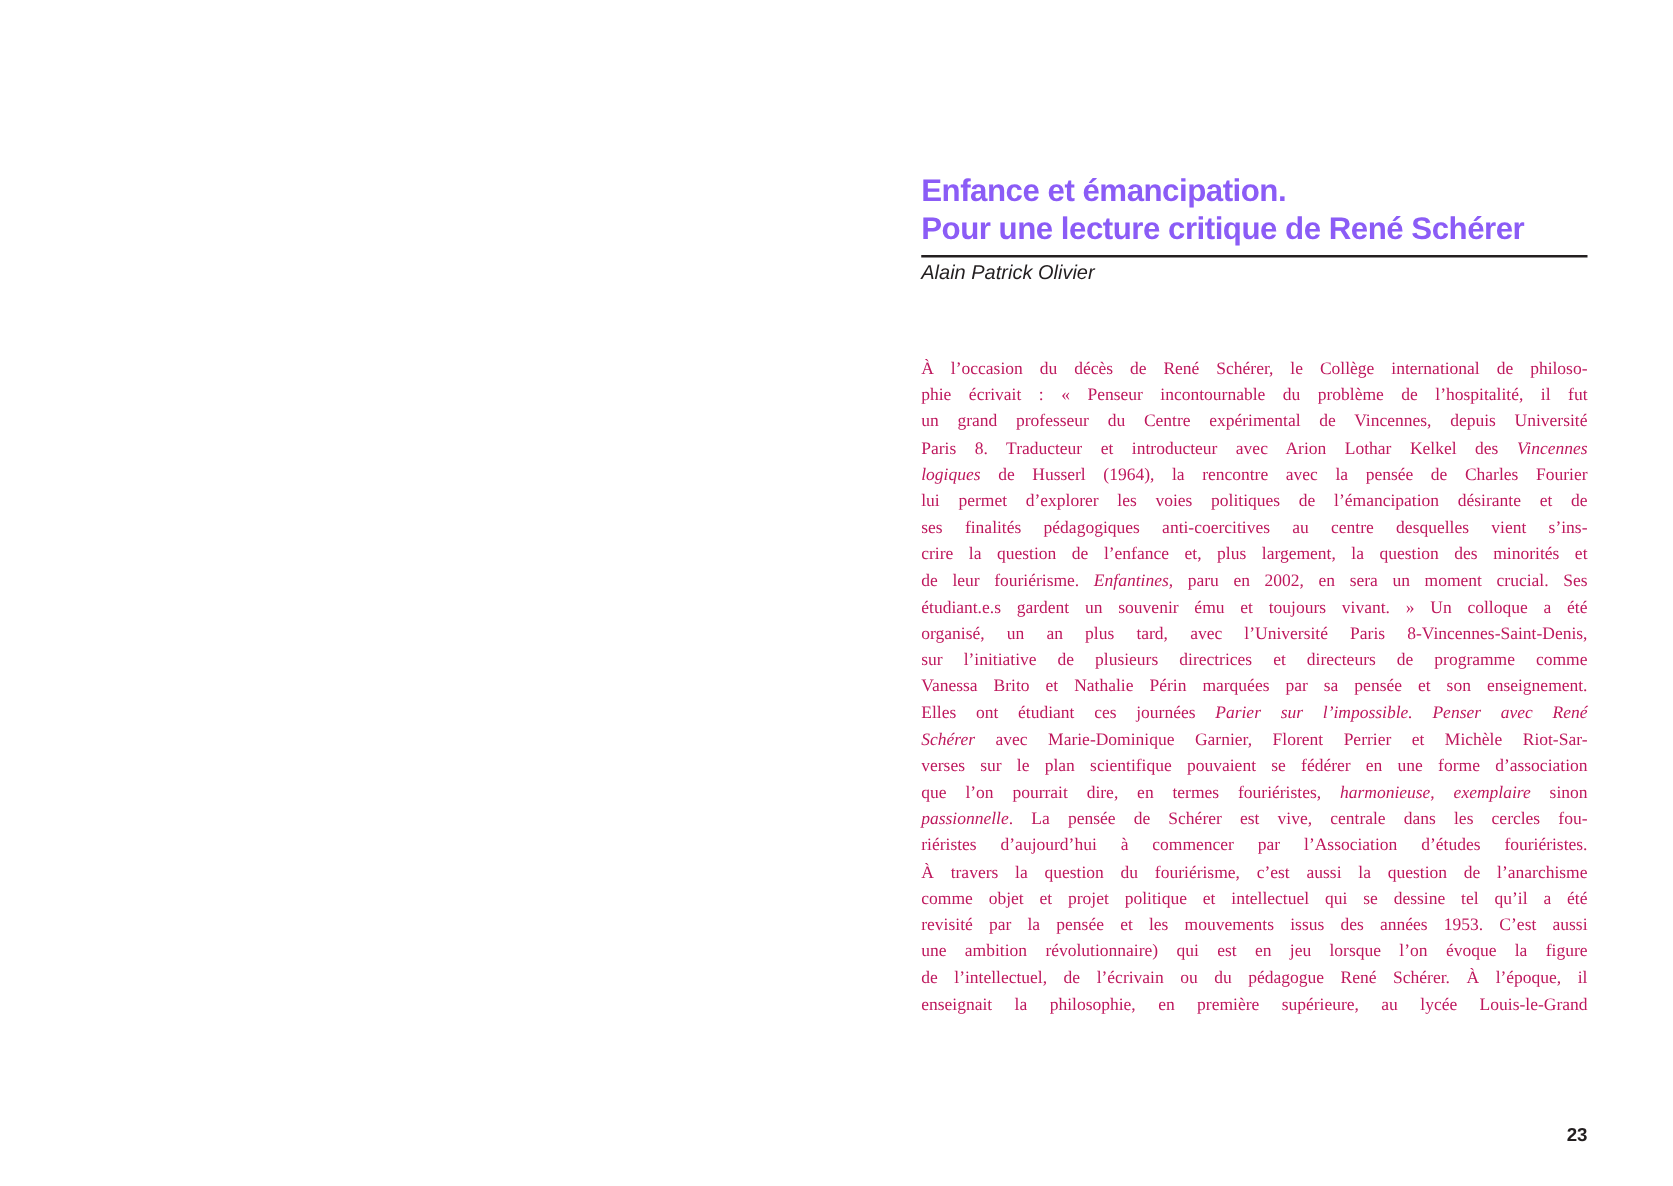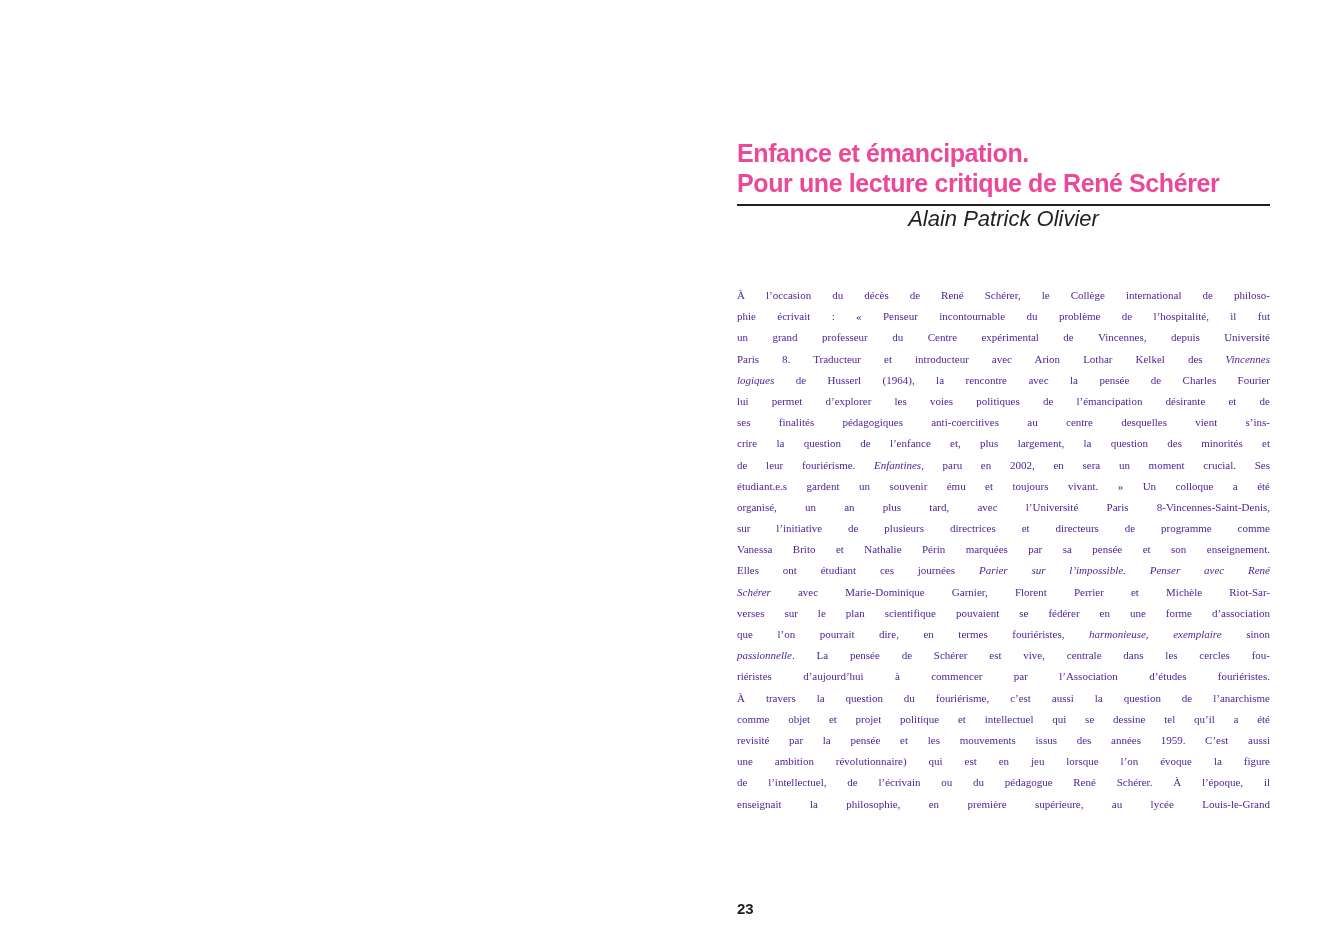--- a/index.html
+++ b/index.html
@@ -24,69 +24,69 @@
   .title-block {
     position: absolute;
     left: 0;
     top: 138px;
     width: 533px;
     font-family: "Liberation Sans", sans-serif;
     font-weight: bold;
     font-size: 25px;
     line-height: 30px;
     letter-spacing: -0.4px;
-    color: #ec4899;
+    color: #8b5cf6;
   }
   .title-rule {
     position: absolute;
     left: 0;
     top: 204px;
     width: 533px;
     height: 2px;
     background: #231f20;
   }
   .author-line {
     position: absolute;
     left: 0;
     top: 208px;
     width: 533px;
-    text-align: center;
+    text-align: left;
     font-family: "Liberation Sans", sans-serif;
     font-style: italic;
-    font-size: 22px;
+    font-size: 16px;
     line-height: 22px;
     color: #231f20;
   }
   .article-body {
     position: absolute;
     left: 0;
     top: 285px;
     width: 533px;
     font-family: "Liberation Serif", serif;
-    font-size: 11px;
-    color: #4c1d95;
+    font-size: 14px;
+    color: #be185d;
   }
   .article-body .line {
     width: 533px;
     height: 21.2px;
     line-height: 21.2px;
     text-align: justify;
     text-align-last: justify;
     white-space: normal;
     overflow: visible;
   }
   .article-body .line i {
     font-style: italic;
   }
   .page-number {
     position: absolute;
     left: 0;
     top: 900px;
     width: 533px;
-    text-align: left;
+    text-align: right;
     font-family: "Liberation Sans", sans-serif;
     font-weight: bold;
     font-size: 15px;
     letter-spacing: 0;
     color: #231f20;
   }
 </style>
 </head>
 <body>
 
@@ -117,21 +117,21 @@
         <div class="line"><span>sur l’initiative de plusieurs directrices et directeurs de programme comme</span></div>
         <div class="line"><span>Vanessa Brito et Nathalie Périn marquées par sa pensée et son enseignement.</span></div>
         <div class="line"><span>Elles ont étudiant ces journées </span><i>Parier sur l’impossible. Penser avec René</i></div>
         <div class="line"><i>Schérer</i><span> avec Marie-Dominique Garnier, Florent Perrier et Michèle Riot-Sar-</span></div>
         <div class="line"><span>verses sur le plan scientifique pouvaient se fédérer en une forme d’association</span></div>
         <div class="line"><span>que l’on pourrait dire, en termes fouriéristes, </span><i>harmonieuse</i><span>, </span><i>exemplaire</i><span> sinon</span></div>
         <div class="line"><i>passionnelle</i><span>. La pensée de Schérer est vive, centrale dans les cercles fou-</span></div>
         <div class="line"><span>riéristes d’aujourd’hui à commencer par l’Association d’études fouriéristes.</span></div>
         <div class="line"><span>À travers la question du fouriérisme, c’est aussi la question de l’anarchisme</span></div>
         <div class="line"><span>comme objet et projet politique et intellectuel qui se dessine tel qu’il a été</span></div>
-        <div class="line"><span>revisité par la pensée et les mouvements issus des années 1959. C’est aussi</span></div>
+        <div class="line"><span>revisité par la pensée et les mouvements issus des années 1953. C’est aussi</span></div>
         <div class="line"><span>une ambition révolutionnaire) qui est en jeu lorsque l’on évoque la figure</span></div>
         <div class="line"><span>de l’intellectuel, de l’écrivain ou du pédagogue René Schérer. À l’époque, il</span></div>
         <div class="line"><span>enseignait la philosophie, en première supérieure, au lycée Louis-le-Grand</span></div>
       </div>
 
     <div class="page-number">23</div>
 
   </div>
 </div>
 

